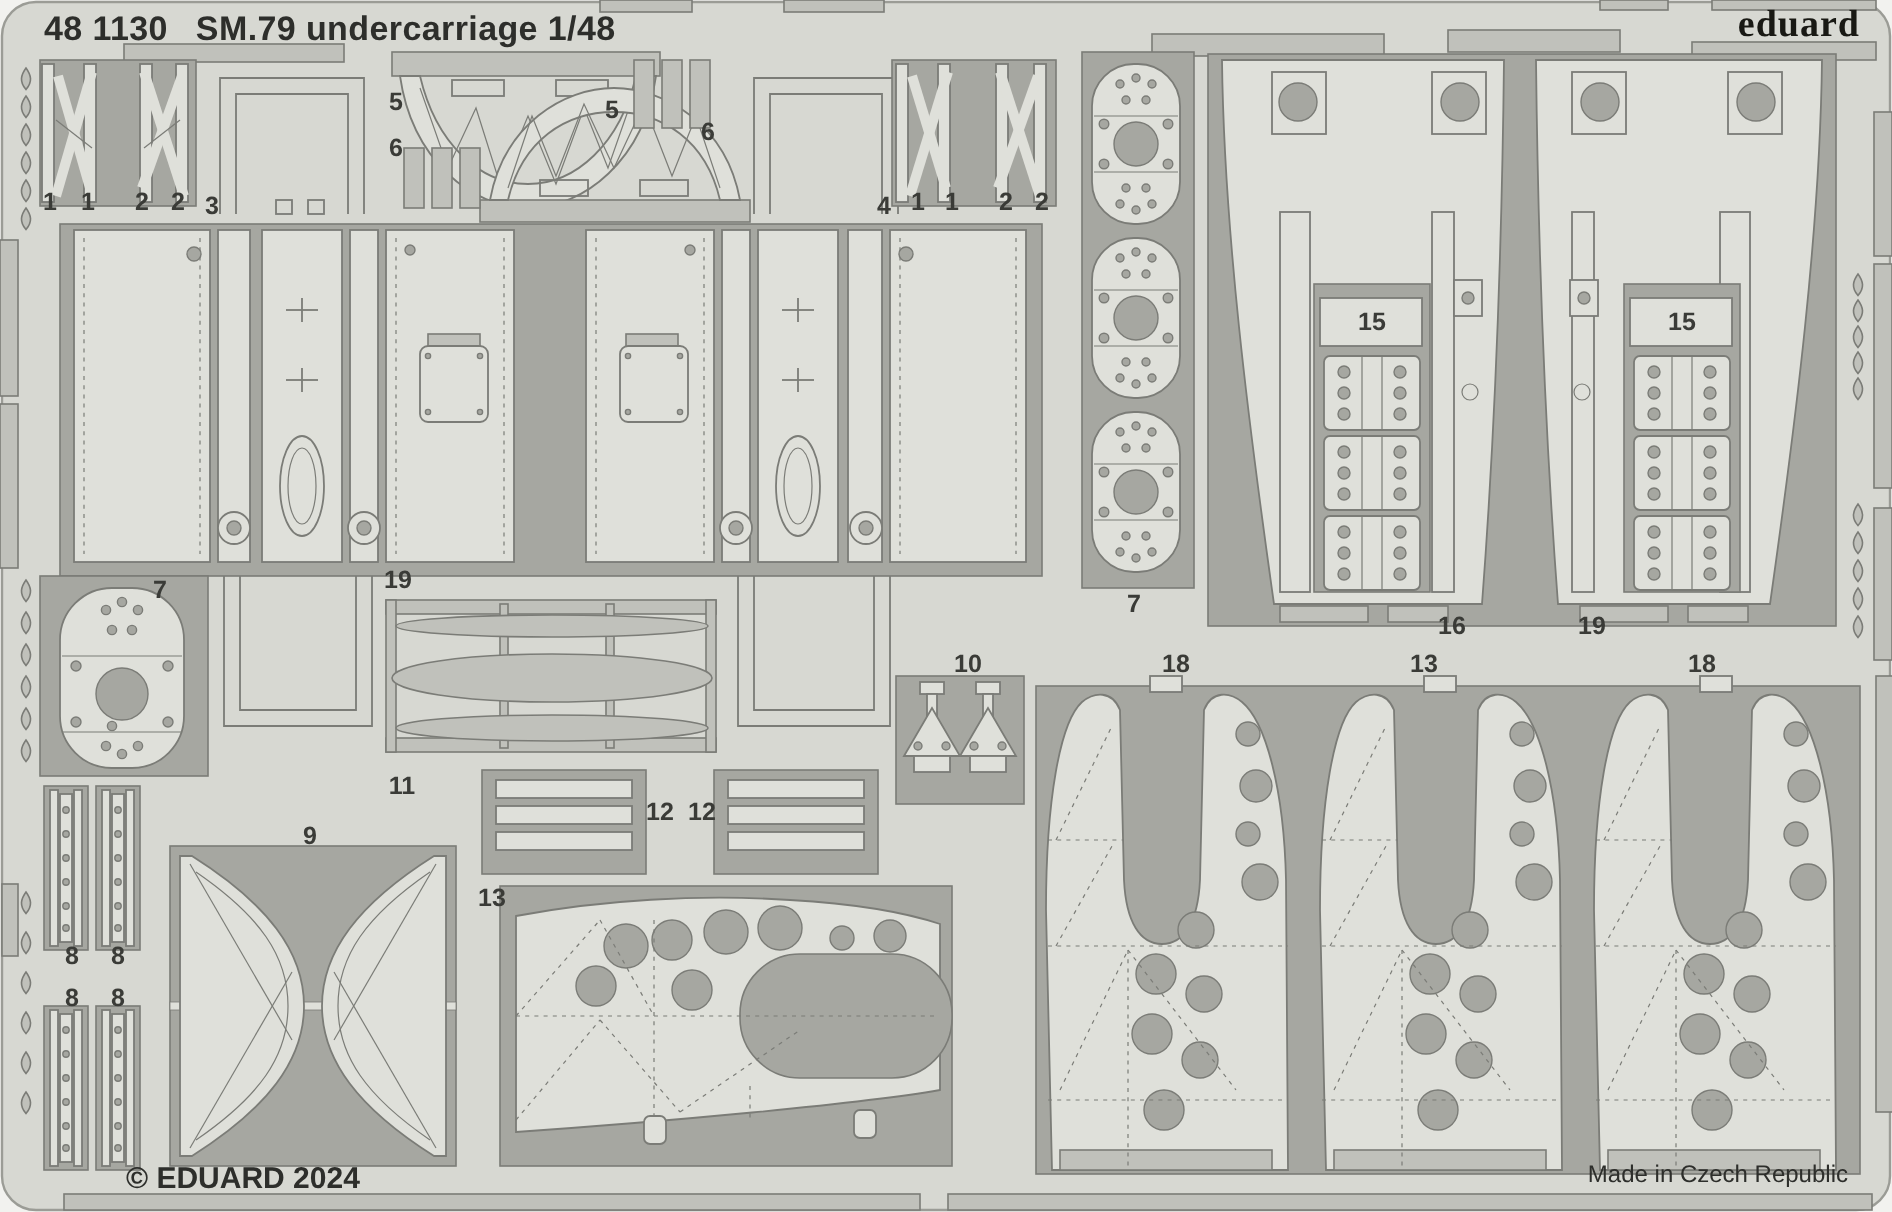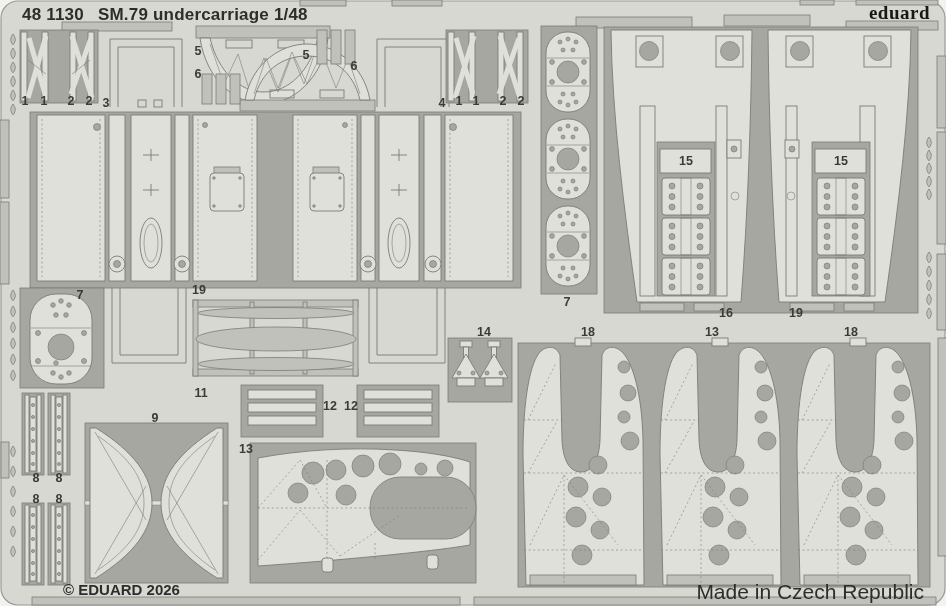--- a/index.html
+++ b/index.html
@@ -14,21 +14,21 @@
   .f-hole{fill:var(--waste);stroke:var(--line);stroke-width:.7;}
   .f-none{fill:none;stroke:var(--line);stroke-width:.9;}
   .thin{stroke-width:.6;}
   .dash{stroke-dasharray:2 2.6;}
   .s-strut{stroke:var(--part_light);stroke-width:5;fill:none;}
   .hdr{position:absolute;top:5px;left:22px;display:flex;gap:14px;
        font-weight:700;font-size:17px;color:var(--text);letter-spacing:.2px;}
   .brand{position:absolute;top:2px;right:16px;font-family:"Liberation Serif",serif;
          font-weight:700;font-size:19px;color:var(--brand);letter-spacing:.5px;}
   .foot-left{position:absolute;top:581px;left:63px;font-weight:700;font-size:15px;color:var(--text);}
-  .foot-right{position:absolute;top:580px;right:22px;font-weight:400;font-size:21px;color:var(--text);}
+  .foot-right{position:absolute;top:580px;right:22px;font-weight:400;font-size:12px;color:var(--text);}
   .plabel{position:absolute;transform:translate(-50%,-50%);font-weight:700;
           font-size:12.5px;color:var(--label);line-height:1;}
   .labels{position:absolute;left:0;top:0;width:100%;height:100%;pointer-events:none;}
 </style>
 </head>
 <body>
 
 <div class="page">
 
   <svg class="sheet-svg" width="946" height="606" viewBox="0 0 946 606">
@@ -464,25 +464,25 @@
       <div class="plabel" style="left: 686px; top: 161px;">15</div>
       <div class="plabel" style="left: 841px; top: 161px;">15</div>
       <div class="plabel" style="left: 726px; top: 313px;">16</div>
       <div class="plabel" style="left: 796px; top: 313px;">19</div>
       <div class="plabel" style="left: 199px; top: 290px;">19</div>
       <div class="plabel" style="left: 201px; top: 393px;">11</div>
       <div class="plabel" style="left: 330px; top: 406px;">12</div>
       <div class="plabel" style="left: 351px; top: 406px;">12</div>
       <div class="plabel" style="left: 155px; top: 418px;">9</div>
       <div class="plabel" style="left: 246px; top: 449px;">13</div>
-      <div class="plabel" style="left: 484px; top: 332px;">14</div>
+      <div class="plabel" style="left: 484px; top: 332px;">10</div>
       <div class="plabel" style="left: 588px; top: 332px;">18</div>
       <div class="plabel" style="left: 712px; top: 332px;">13</div>
       <div class="plabel" style="left: 851px; top: 332px;">18</div>
       <div class="plabel" style="left: 36px; top: 478px;">8</div>
       <div class="plabel" style="left: 59px; top: 478px;">8</div>
       <div class="plabel" style="left: 36px; top: 499px;">8</div>
       <div class="plabel" style="left: 59px; top: 499px;">8</div>
     </div>
 
-  <div class="foot-left">© EDUARD 2026</div>
+  <div class="foot-left">© EDUARD 2024</div>
   <div class="foot-right">Made in Czech Republic</div>
 </div>
 
 </body></html>

